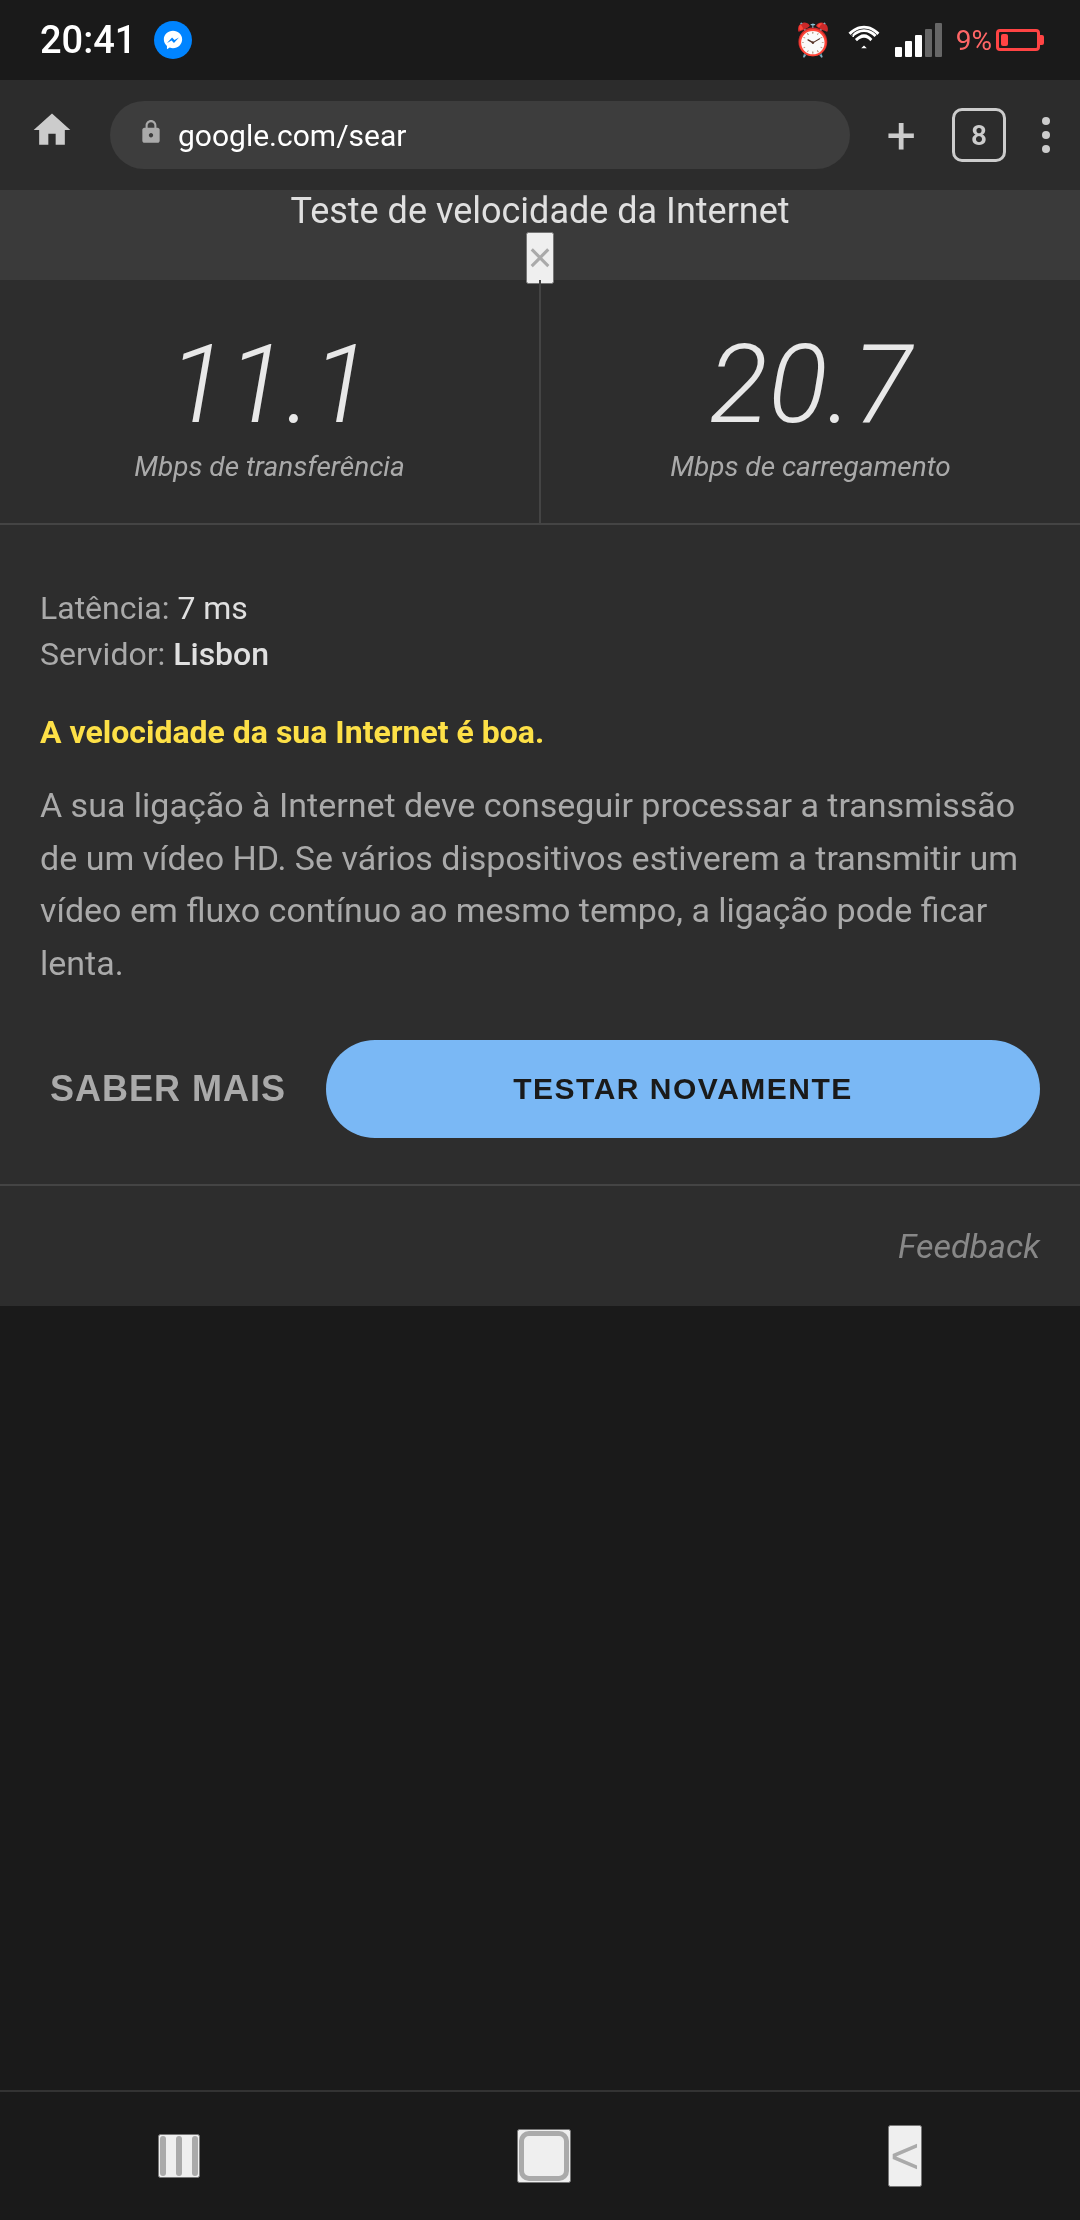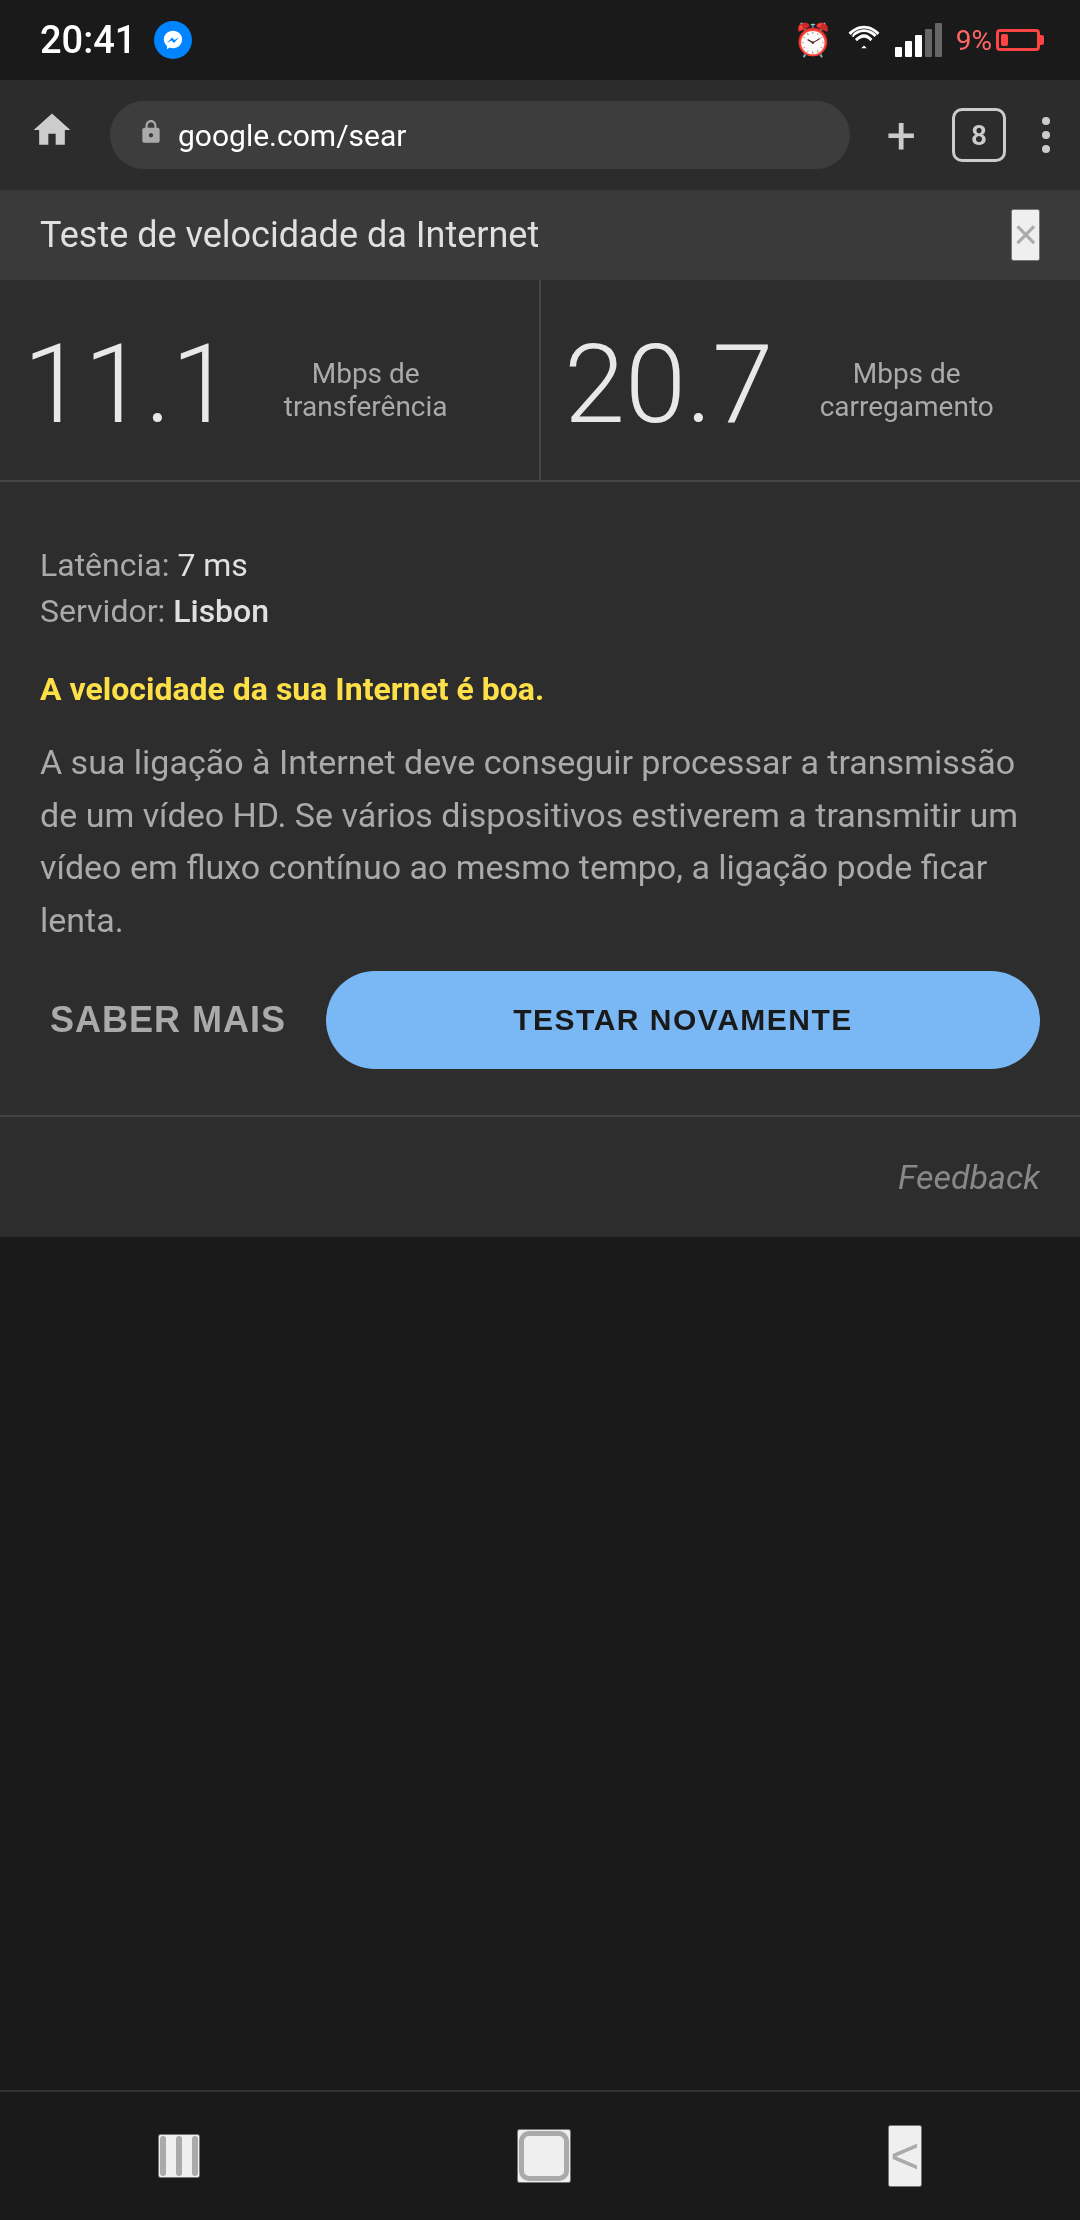--- a/index.html
+++ b/index.html
@@ -147,46 +147,48 @@
 
     
     .widget-header {
       width: 100%;
       height: 90px;
       background: #3a3a3a;
       display: flex;
       align-items: center;
       justify-content: space-between;
       padding: 0 40px;
+      flex-direction: column;
     }
     .widget-title {
       color: #e0e0e0;
       font-size: 36px;
       font-weight: 400;
     }
     .close-btn {
       color: #aaaaaa;
       font-size: 42px;
       cursor: pointer;
     }
 
     
     .speed-row {
       display: flex;
       width: 100%;
       border-bottom: 2px solid #444444;
     }
     .speed-cell {
       flex: 1;
-      padding: 50px 40px 40px 23px;
-      display: flex;
-      flex-direction: row;
+      padding: 50px 40px 40px 40px;
+      display: flex;
+      flex-direction: column;
       align-items: center;
       justify-content: center;
       text-align: center;
+      font-style: italic;
     }
     .speed-cell:first-child {
       border-right: 2px solid #444444;
     }
     .speed-value {
       font-size: 110px;
       color: #e8e8e8;
       font-weight: 300;
       line-height: 1;
     }
@@ -222,21 +224,21 @@
     .result-headline {
       color: #fde047;
       font-size: 32px;
       font-weight: 700;
       margin-bottom: 28px;
     }
     .result-description {
       color: #aaaaaa;
       font-size: 34px;
       line-height: 1.55;
-      margin-bottom: 24px;
+      margin-bottom: 50px;
     }
 
     
     .buttons-row {
       display: flex;
       align-items: center;
       gap: 30px;
       padding-bottom: 10px;
     }
     .btn-learn-more {

